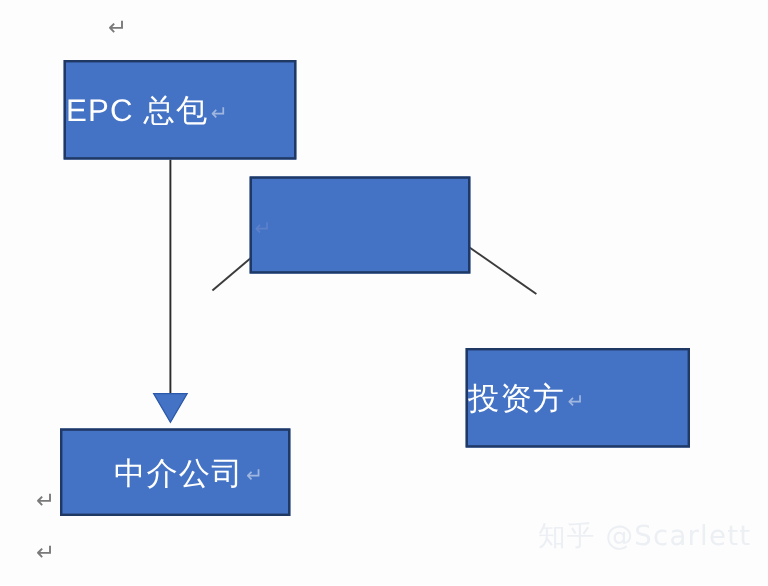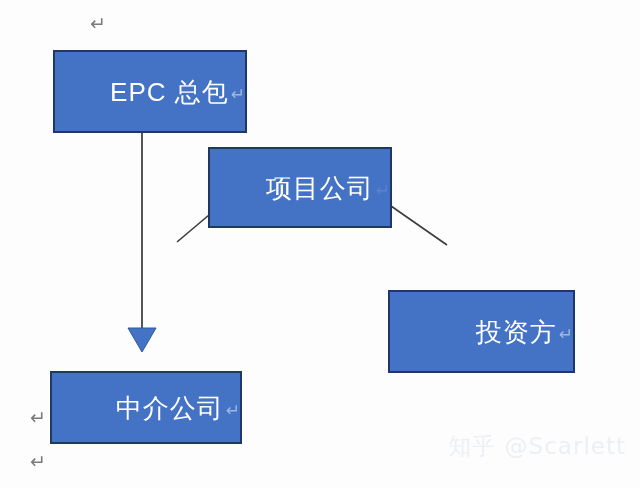--- a/index.html
+++ b/index.html
@@ -17,21 +17,21 @@
   }
 
   
   .node {
     position: absolute;
     box-sizing: border-box;
     background: #4472C4;
     border: 2px solid #1F3864;
     display: flex;
     align-items: center;
-    justify-content: flex-end;
+    justify-content: flex-start;
     color: #ffffff;
     white-space: nowrap;
   }
   .node .label {
     font-size: 26px;
     letter-spacing: 1px;
     color: #ffffff;
     line-height: 1;
   }
   .node .pilcrow {
@@ -42,21 +42,21 @@
     position: relative;
     top: 3px;
   }
   .node.faint .pilcrow {
     color: #5d81c9;
   }
 
   #node-epc      { left: 53px;  top: 50px;  width: 194px; height: 83px; }
   #node-project  { left: 208px; top: 147px; width: 184px; height: 81px; }
   #node-investor { left: 388px; top: 243px; width: 187px; height: 83px; margin-top: 47px; }
-  #node-agency   { left: 50px;  top: 371px; width: 192px; height: 73px; }
+  #node-agency   { left: 50px;  top: 357px; width: 192px; height: 73px; padding-left: 43px; }
 
   
   #connectors {
     position: absolute;
     left: 0;
     top: 0;
     width: 640px;
     height: 488px;
     pointer-events: none;
   }
@@ -105,21 +105,20 @@
       <line x1="391" y1="206" x2="447" y2="245" stroke="#3b3b3b" stroke-width="1.6"></line>
     </g>
   </svg>
 
   <div class="node" id="node-epc">
     <span class="label">EPC 总包</span>
     <span class="pilcrow">↵</span>
   </div>
 
   <div class="node faint" id="node-project">
-    <span class="label">项目公司</span>
     <span class="pilcrow">↵</span>
   </div>
 
   <div class="node" id="node-investor">
     <span class="label">投资方</span>
     <span class="pilcrow">↵</span>
   </div>
 
   <div class="node" id="node-agency">
     <span class="label">中介公司</span>

